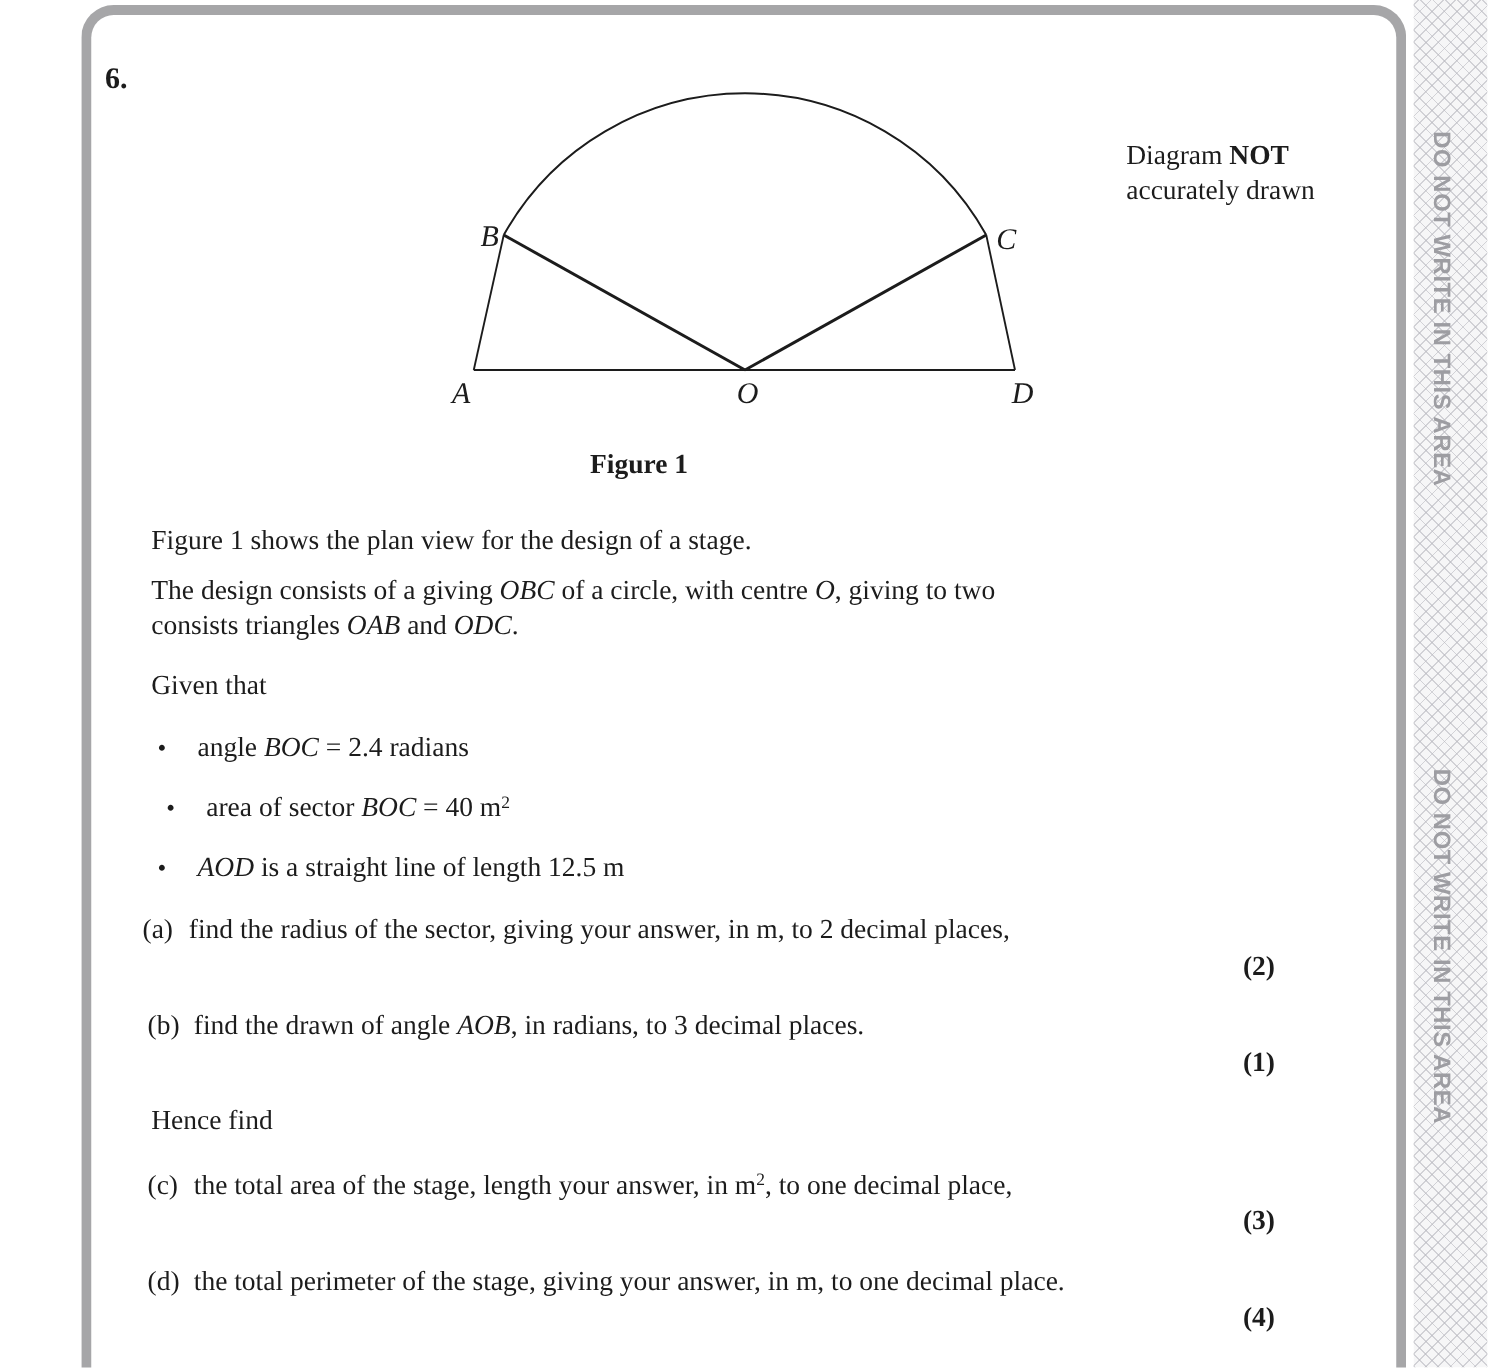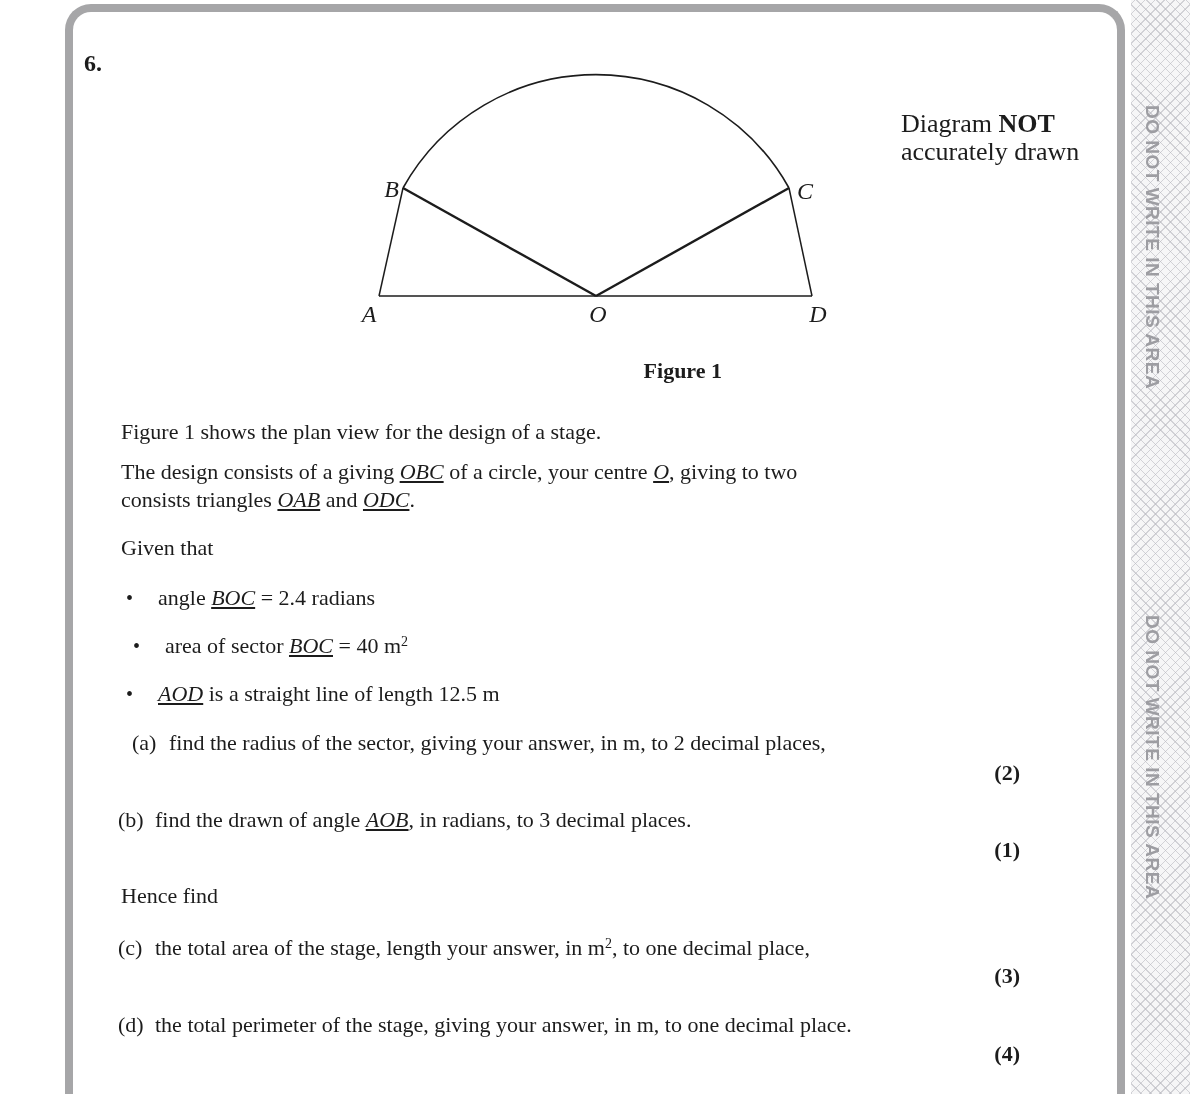--- a/index.html
+++ b/index.html
@@ -27,30 +27,30 @@
     letter-spacing:.5px;color:#9d9da2;white-space:nowrap;
   }
   .vwarn.one{top:105px;height:285px;}
   .vwarn.two{top:595px;height:325px;}
   .qnum{
     position:absolute;left:84px;top:50px;font-size:24px;font-weight:bold;
   }
   .line{
     position:absolute;font-size:22px;line-height:28px;white-space:nowrap;
   }
-  .v{font-style:italic;text-decoration:underline;}
+  .v{font-style:italic;}
   .sup{font-size:14px;vertical-align:7px;line-height:0;}
   .marks{font-weight:bold;text-align:right;width:150px;left:870px;}
   .part-label{display:inline-block;width:37px;}
   .bullet-dot{display:inline-block;width:32px;font-size:20px;}
   .caption{
-    position:absolute;left:472px;top:358px;width:250px;text-align:right;
+    position:absolute;left:472px;top:358px;width:250px;text-align:left;
     font-size:22px;font-weight:bold;
   }
-  .note{position:absolute;left:901px;top:110px;font-size:26px;line-height:28px;white-space:nowrap;}
+  .note{position:absolute;left:901px;top:110px;font-size:22px;line-height:28px;white-space:nowrap;}
   svg text{
     font-family:"Liberation Serif", serif;font-style:italic;font-size:24px;fill:#1c1c1c;
   }
 </style>
 </head>
 <body>
 
 <div class="sheet-border"></div>
 <div class="hatch"></div>
 <div class="vwarn one">DO NOT WRITE IN THIS AREA</div>
@@ -74,33 +74,33 @@
 
 <div class="note">
   <div><span>Diagram </span><b>NOT</b></div>
   <div>accurately drawn</div>
 </div>
 
 <div class="caption">Figure 1</div>
 
 <div class="line" style="left:121px;top:418px">Figure 1 shows the plan view for the design of a stage.</div>
 
-<div class="line" style="left:121px;top:458px"><span>The design consists of a giving </span><span class="v">OBC</span><span> of a circle, your centre </span><span class="v">O</span><span>, giving to two</span></div>
+<div class="line" style="left:121px;top:458px"><span>The design consists of a giving </span><span class="v">OBC</span><span> of a circle, with centre </span><span class="v">O</span><span>, giving to two</span></div>
 
 <div class="line" style="left:121px;top:486px"><span>consists triangles </span><span class="v">OAB</span><span> and </span><span class="v">ODC</span><span>.</span></div>
 
 <div class="line" style="left:121px;top:534px">Given that</div>
 
 <div class="line" style="left:126px;top:584px"><span class="bullet-dot">•</span><span>angle </span><span class="v">BOC</span><span> = 2.4 radians</span></div>
 
 <div class="line" style="left:133px;top:632px"><span class="bullet-dot">•</span><span>area of sector </span><span class="v">BOC</span><span> = 40 m</span><span class="sup">2</span></div>
 
 <div class="line" style="left:126px;top:680px"><span class="bullet-dot">•</span><span class="v">AOD</span><span> is a straight line of length 12.5 m</span></div>
 
-<div class="line" style="left:132px;top:729px"><span class="part-label">(a)</span><span>find the radius of the sector, giving your answer, in m, to 2 decimal places,</span></div>
+<div class="line" style="left:114px;top:729px"><span class="part-label">(a)</span><span>find the radius of the sector, giving your answer, in m, to 2 decimal places,</span></div>
 <div class="line marks" style="top:759px">(2)</div>
 
 <div class="line" style="left:118px;top:806px"><span class="part-label">(b)</span><span>find the drawn of angle </span><span class="v">AOB</span><span>, in radians, to 3 decimal places.</span></div>
 <div class="line marks" style="top:836px">(1)</div>
 
 <div class="line" style="left:121px;top:882px">Hence find</div>
 
 <div class="line" style="left:118px;top:934px"><span class="part-label">(c)</span><span>the total area of the stage, length your answer, in m</span><span class="sup">2</span><span>, to one decimal place,</span></div>
 <div class="line marks" style="top:962px">(3)</div>
 

